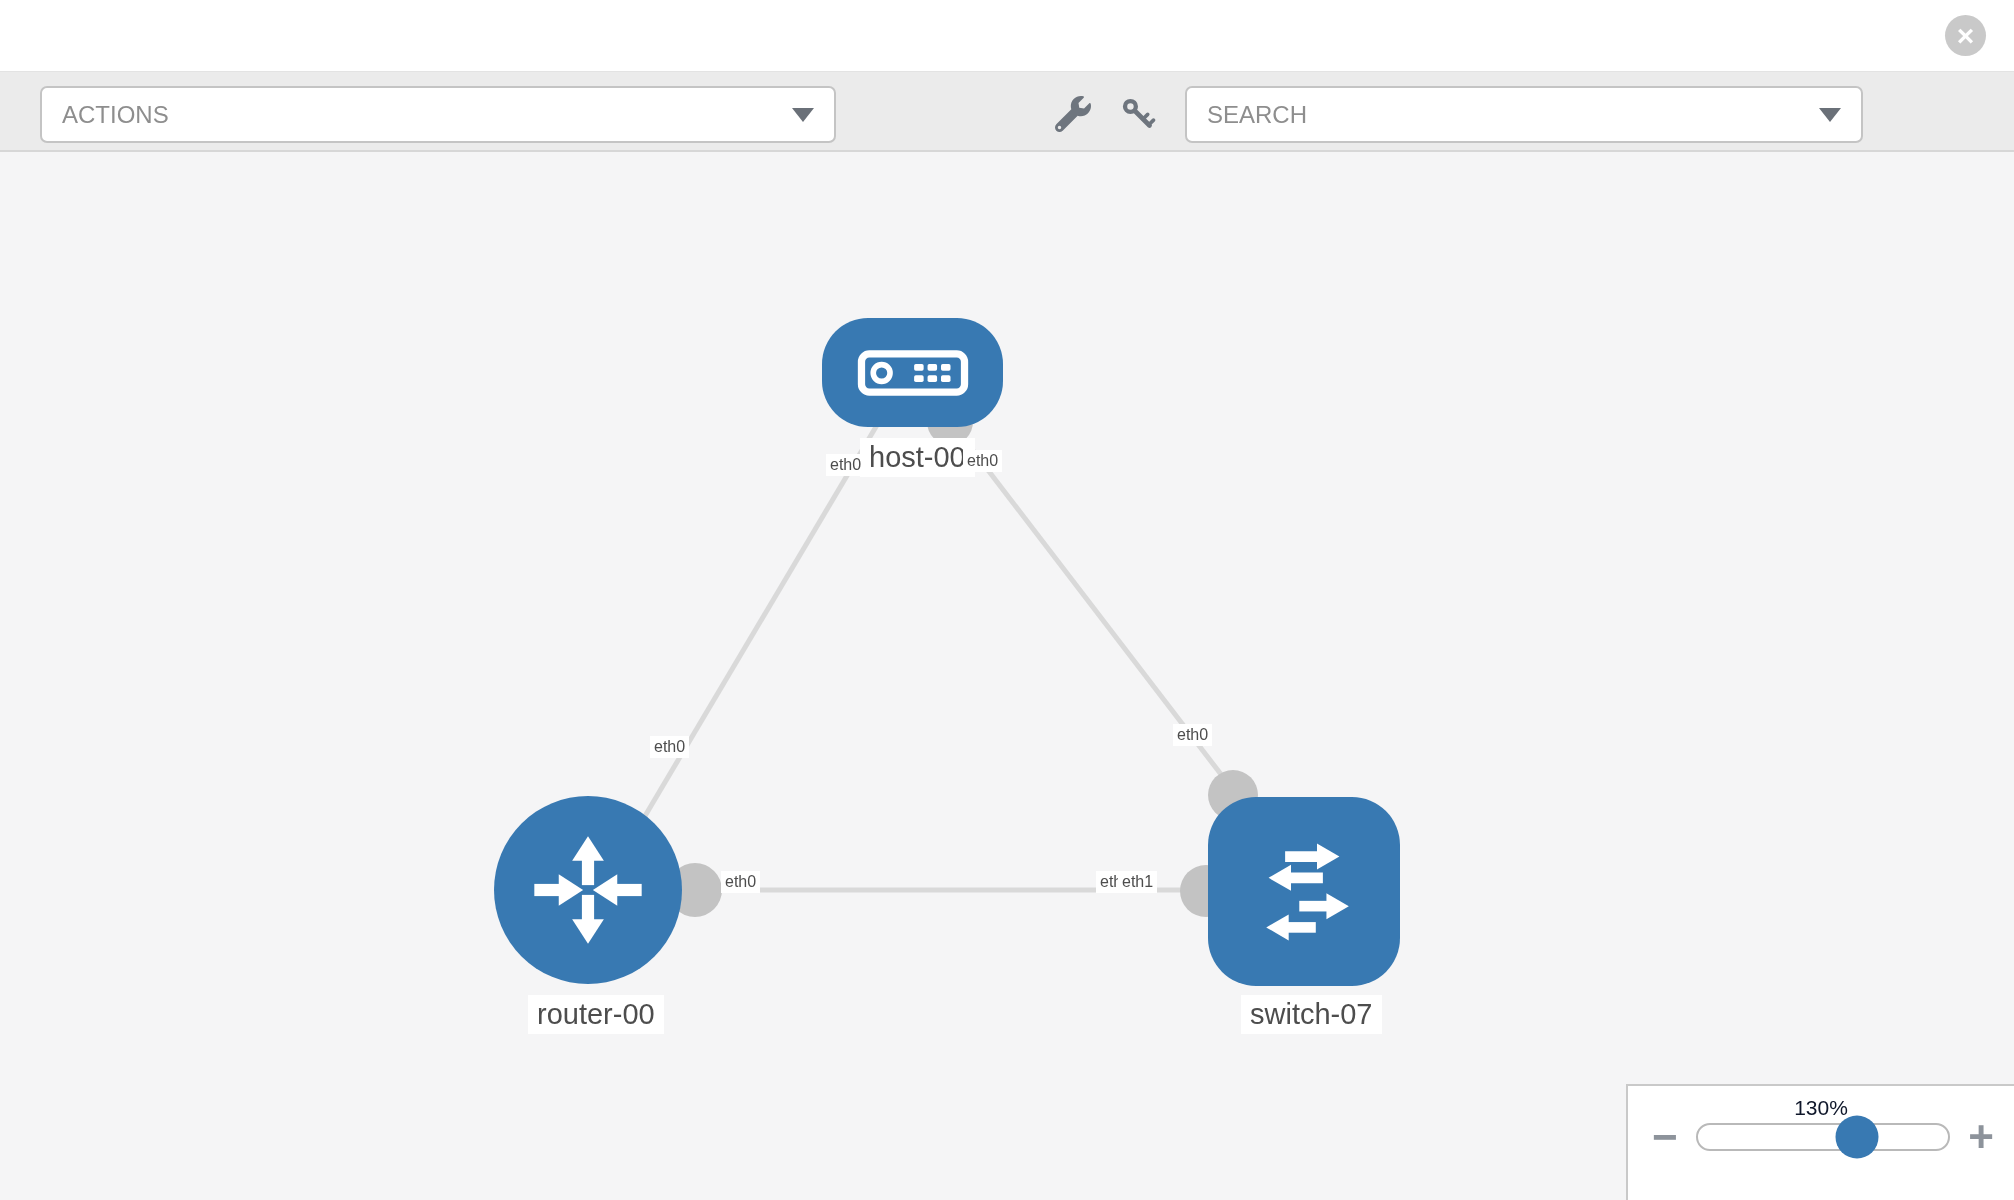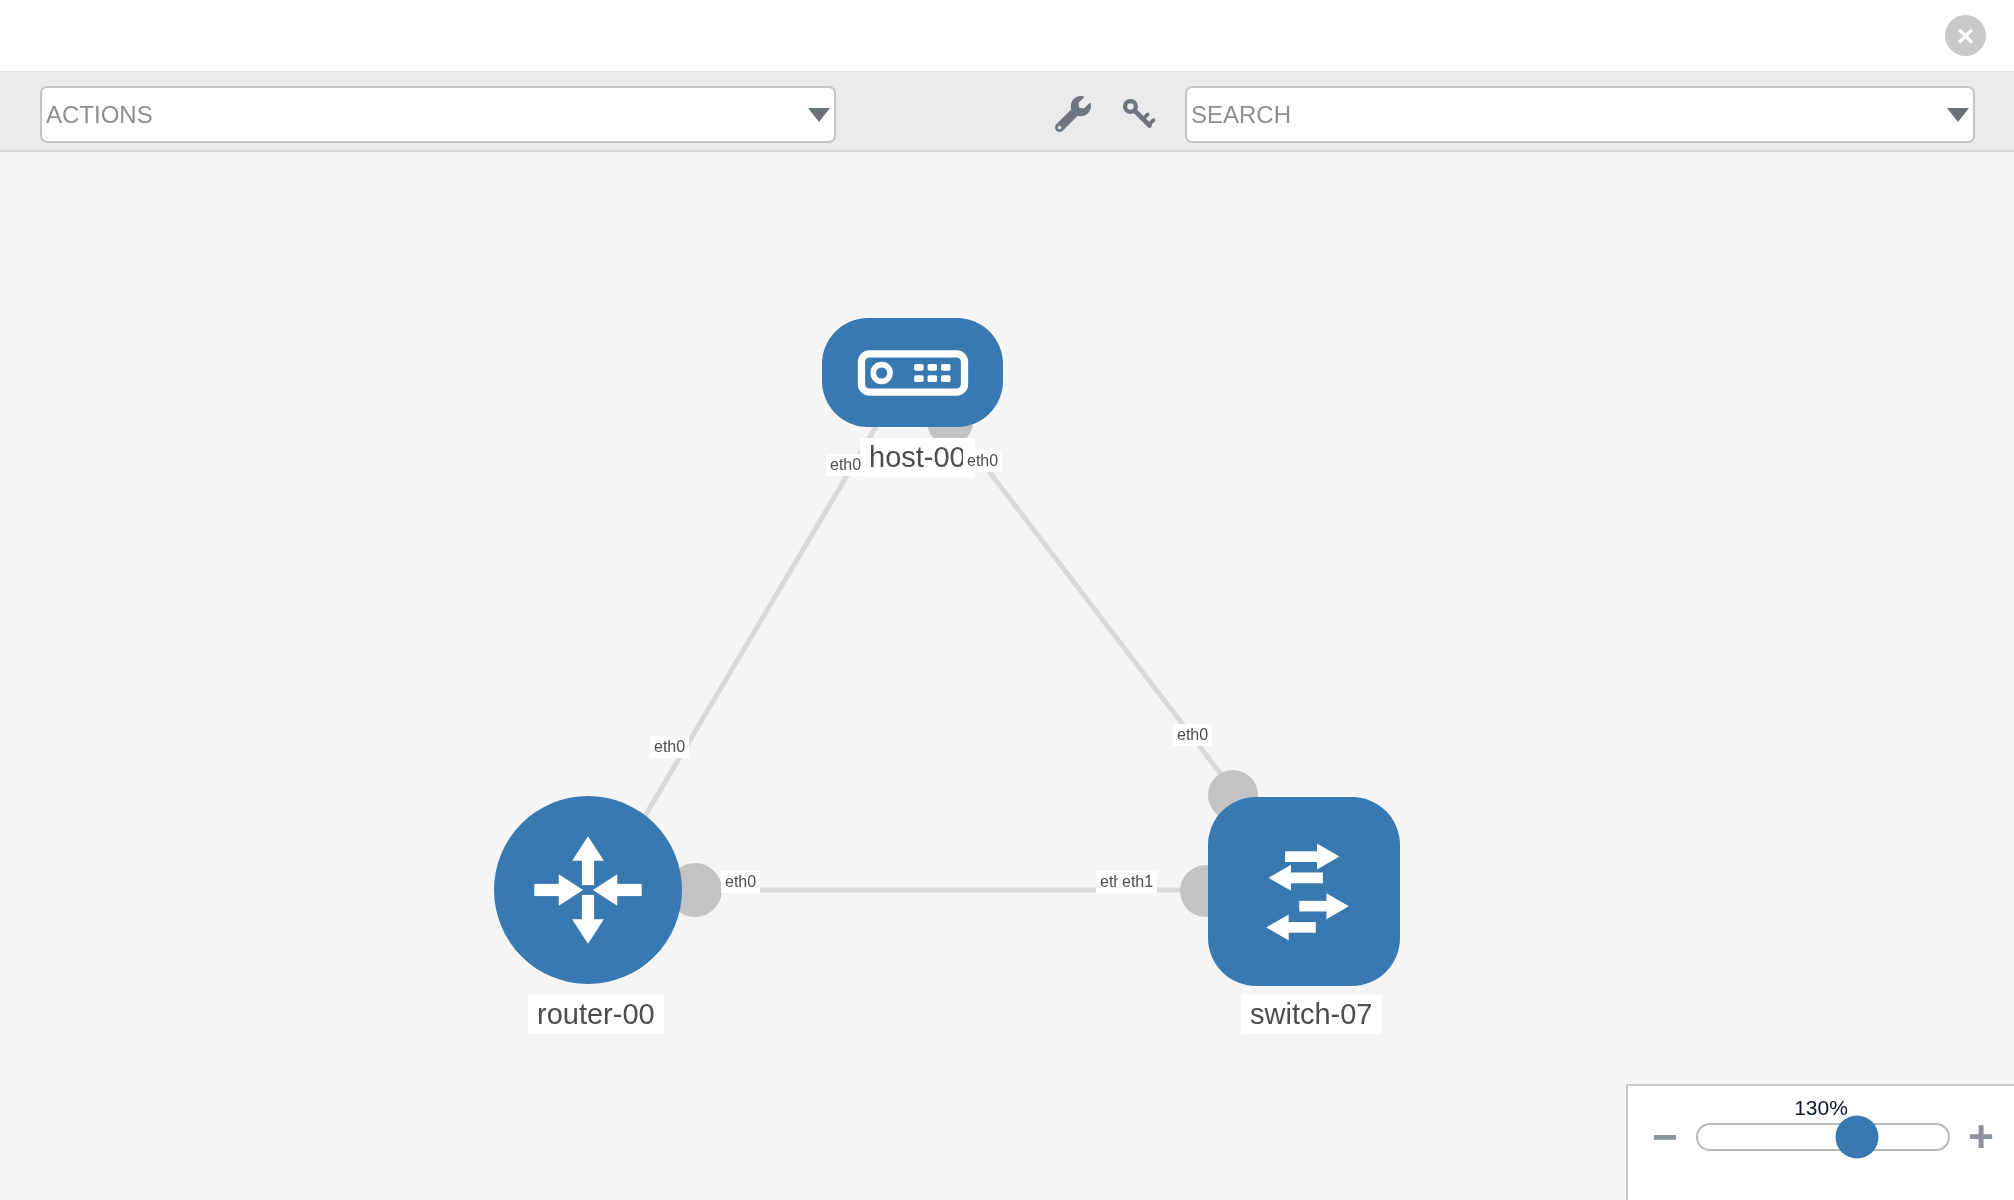--- a/index.html
+++ b/index.html
@@ -27,29 +27,29 @@
 
   
   .toolbar{
     position:absolute;top:72px;left:0;right:0;height:80px;
     background:#ebebeb;border-bottom:2px solid #d7d7d7;box-sizing:border-box;
   }
   .select-box{
     position:absolute;top:14px;height:57px;box-sizing:border-box;
     background:#ffffff;border:2px solid #c4c4c4;border-radius:7px;
     display:flex;align-items:center;justify-content:space-between;
-    padding:0 4px;cursor:pointer;
+    padding:0 20px;cursor:pointer;
   }
   .select-box .select-label{font-size:24px;color:#8e8e8e;}
   .caret-down{
     width:0;height:0;border-left:11px solid transparent;border-right:11px solid transparent;
     border-top:14px solid #6a7078;
   }
   #actions-select{left:40px;width:796px;}
-  #search-select{left:1185px;width:790px;}
+  #search-select{left:1185px;width:678px;}
   .tool-icon{position:absolute;top:24px;width:36px;height:36px;cursor:pointer;}
   #wrench-icon{left:1055px;}
   #key-icon{left:1120px;}
   .tool-icon svg{width:100%;height:100%;}
 
   
   .canvas{
     position:absolute;top:152px;left:0;width:2014px;height:1048px;
     background:#f5f5f6;overflow:hidden;
   }

